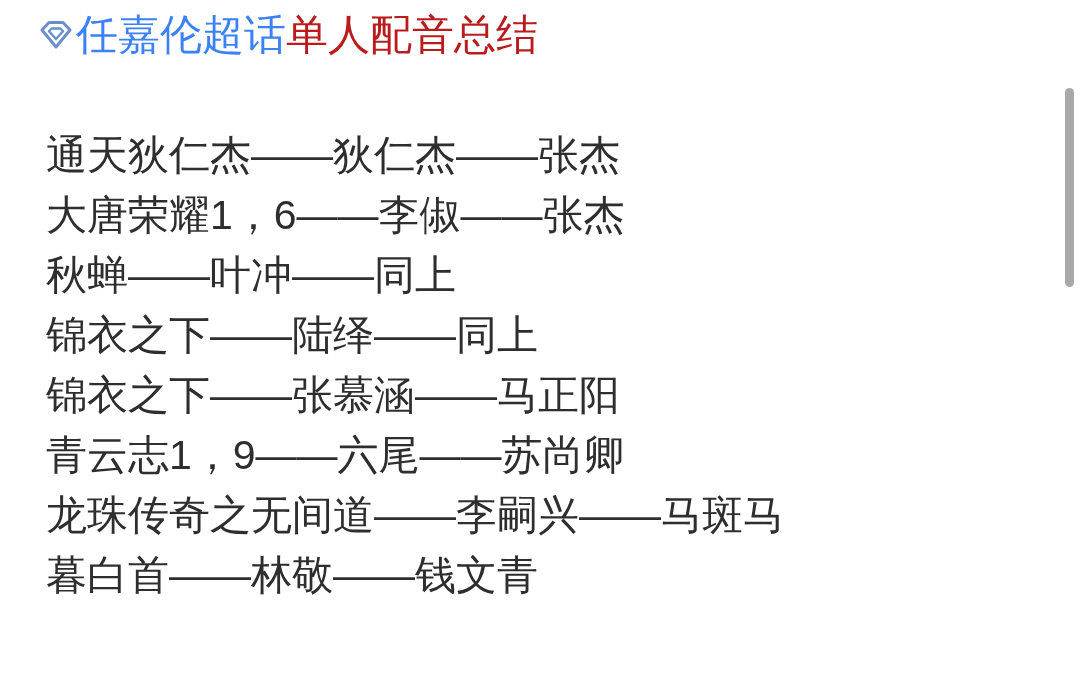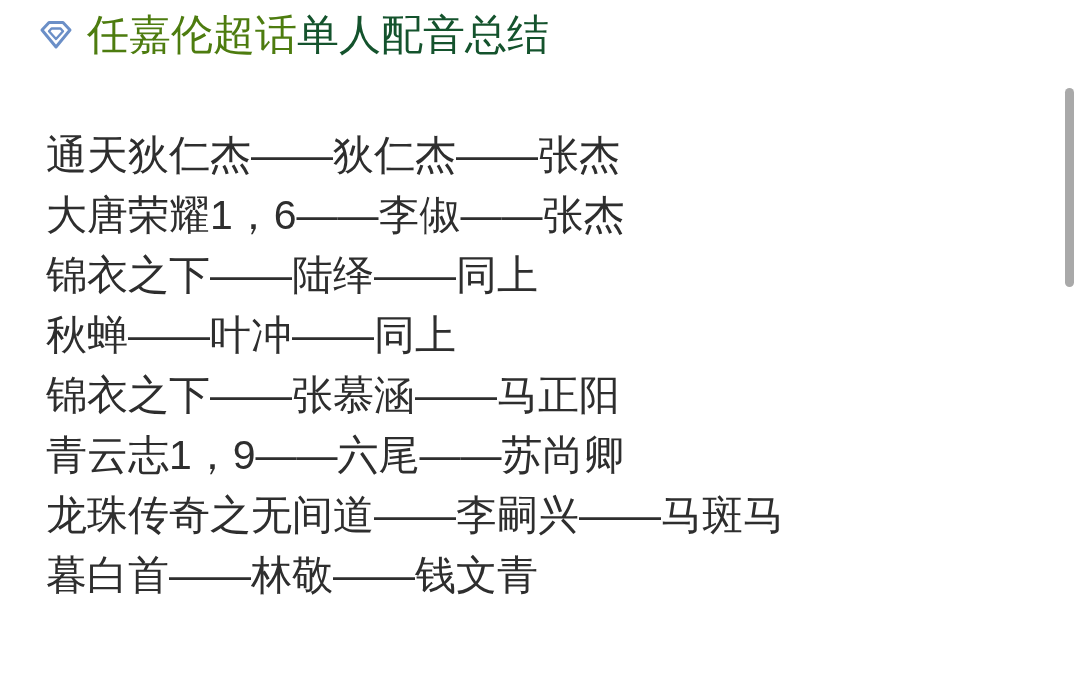--- a/index.html
+++ b/index.html
@@ -22,25 +22,24 @@
     white-space: nowrap;
   }
   .topic-icon {
     width: 36px;
     height: 36px;
     margin-right: 2px;
     flex: 0 0 auto;
     display: block;
   }
   .topic-link {
-    color: #4d7c0f;
-    margin-left: 11px;
+    color: #3b82f6;
   }
   .title-rest {
-    color: #14532d;
+    color: #b91c1c;
   }
   .blank-line {
     height: 60px;
   }
   .body-lines {
     font-size: 41px;
     line-height: 60px;
     margin-left: 8px;
   }
   .body-line {
@@ -69,22 +68,22 @@
     </svg>
     <span class="topic-link">任嘉伦超话</span>
       <span class="title-rest">单人配音总结</span>
   </div>
 
   <div class="blank-line"></div>
 
   <div class="body-lines">
     <div class="body-line">通天狄仁杰——狄仁杰——张杰</div>
     <div class="body-line">大唐荣耀1，6——李俶——张杰</div>
+    <div class="body-line">秋蝉——叶冲——同上</div>
     <div class="body-line">锦衣之下——陆绎——同上</div>
-    <div class="body-line">秋蝉——叶冲——同上</div>
     <div class="body-line">锦衣之下——张慕涵——马正阳</div>
     <div class="body-line">青云志1，9——六尾——苏尚卿</div>
     <div class="body-line">龙珠传奇之无间道——李嗣兴——马斑马</div>
     <div class="body-line">暮白首——林敬——钱文青</div>
   </div>
 
 </div>
 
 <div class="scrollbar-thumb"></div>
 

